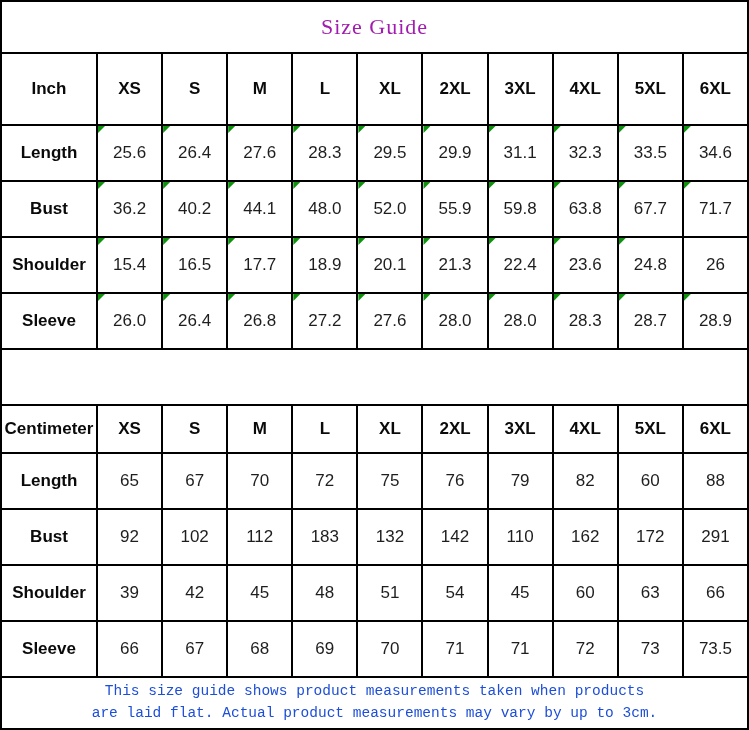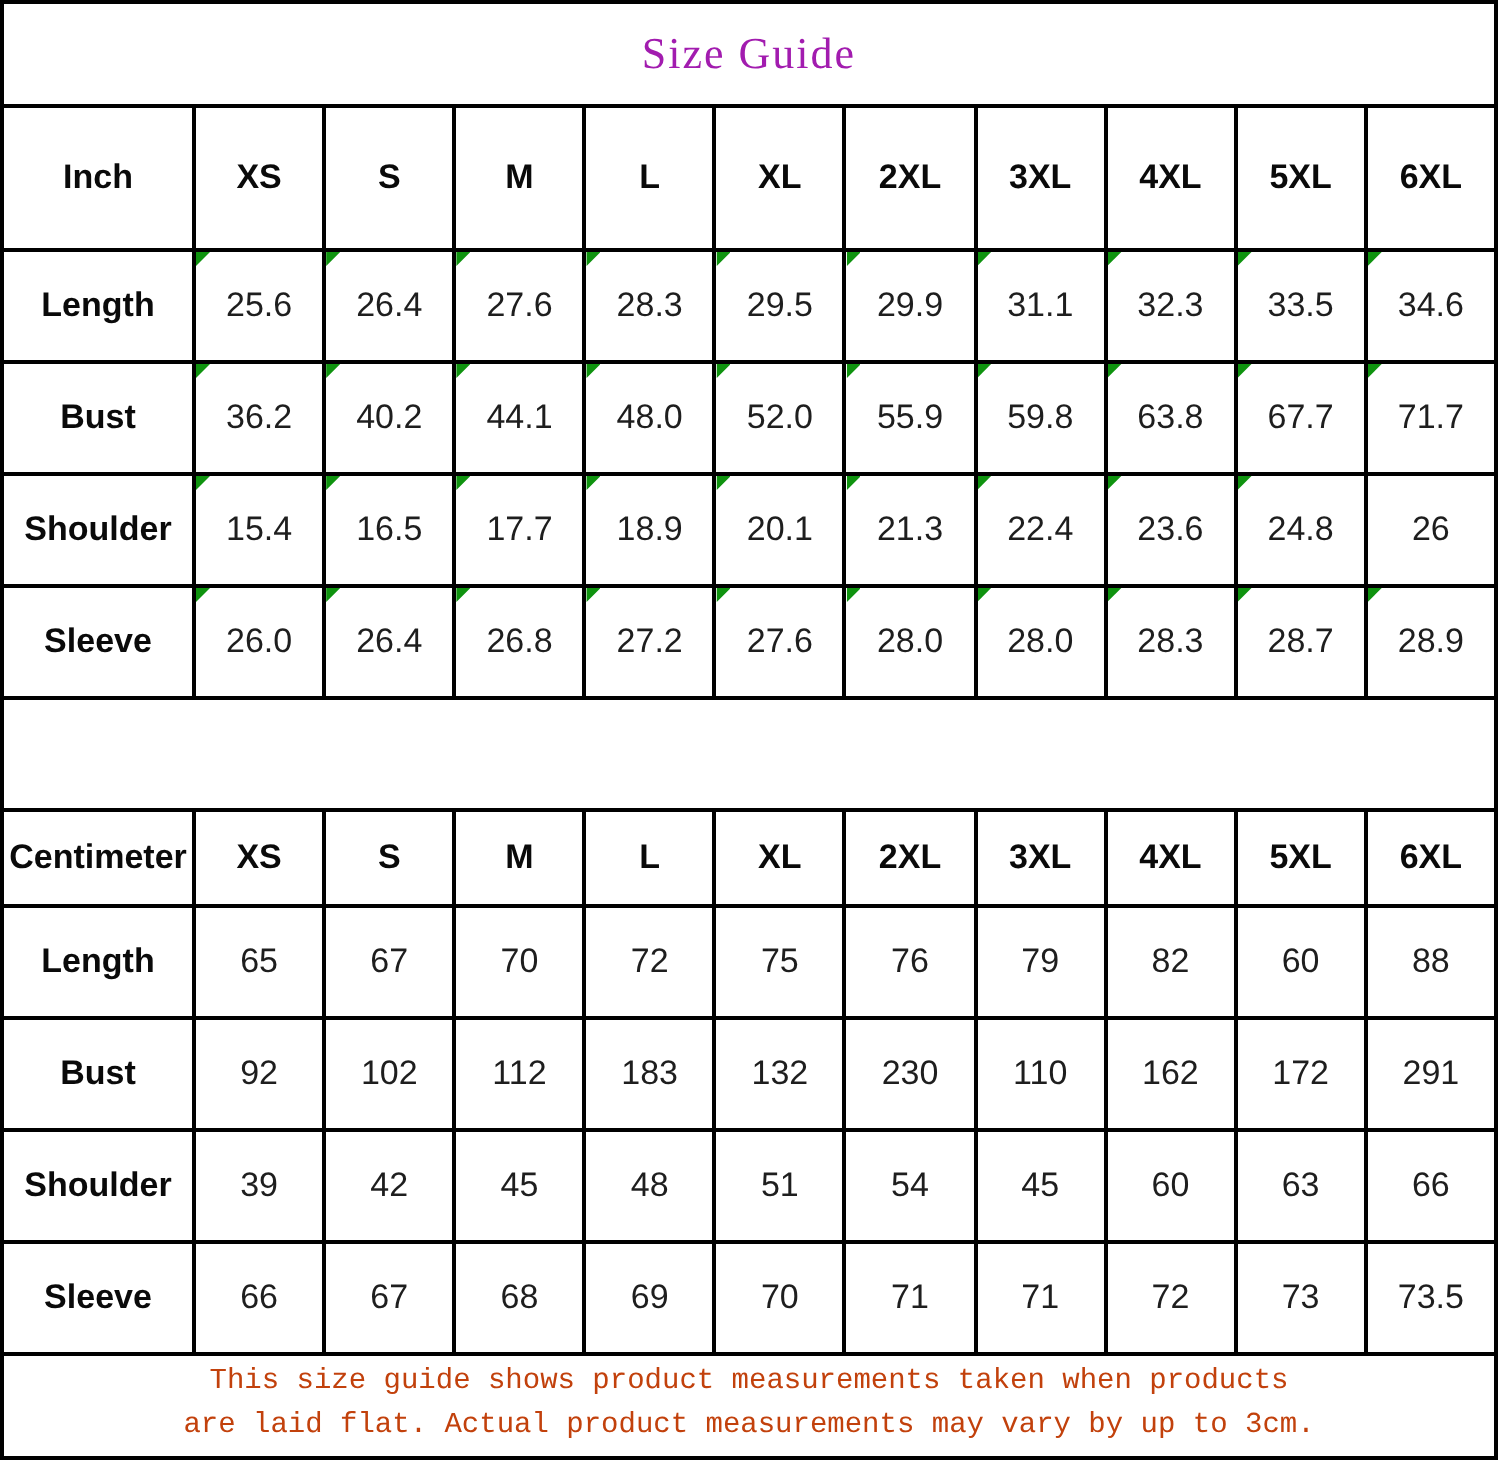--- a/index.html
+++ b/index.html
@@ -46,21 +46,21 @@
   .val-cell {
     font-family: "Liberation Sans", "DejaVu Sans", sans-serif;
     font-weight: normal;
     font-size: 17px;
     color: #1e1e1e;
   }
   .gap-cell { background: #ffffff; }
   .footer-cell {
     font-family: "Liberation Mono", "DejaVu Sans Mono", monospace;
     font-size: 14.5px;
-    color: #c2410c;
+    color: #1d4ed8;
     line-height: 1.5;
   }
   .marker {
     position: absolute;
     top: 0px;
     left: 0px;
     width: 7px;
     height: 7px;
     clip-path: polygon(0 0, 100% 0, 0 100%);
   }
@@ -181,21 +181,21 @@
           <td class="val-cell"><span>60</span></td>
           <td class="val-cell"><span>88</span></td>
         </tr>
         <tr style="height: 56px;">
           <td class="label-cell"><span>Bust</span></td>
           <td class="val-cell"><span>92</span></td>
           <td class="val-cell"><span>102</span></td>
           <td class="val-cell"><span>112</span></td>
           <td class="val-cell"><span>183</span></td>
           <td class="val-cell"><span>132</span></td>
-          <td class="val-cell"><span>230</span></td>
+          <td class="val-cell"><span>142</span></td>
           <td class="val-cell"><span>110</span></td>
           <td class="val-cell"><span>162</span></td>
           <td class="val-cell"><span>172</span></td>
           <td class="val-cell"><span>291</span></td>
         </tr>
         <tr style="height: 56px;">
           <td class="label-cell"><span>Shoulder</span></td>
           <td class="val-cell"><span>39</span></td>
           <td class="val-cell"><span>42</span></td>
           <td class="val-cell"><span>45</span></td>

